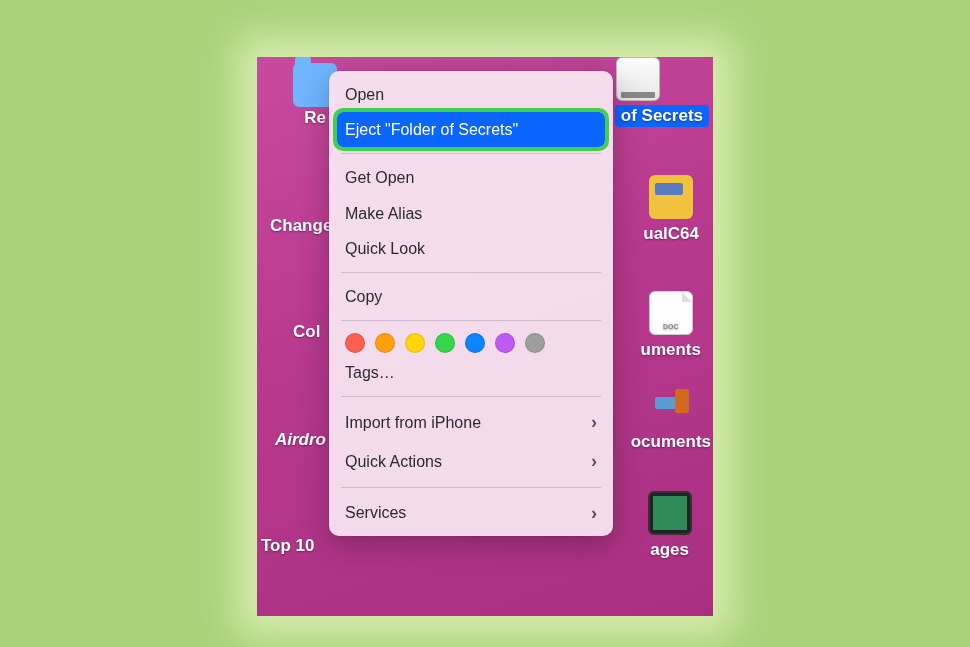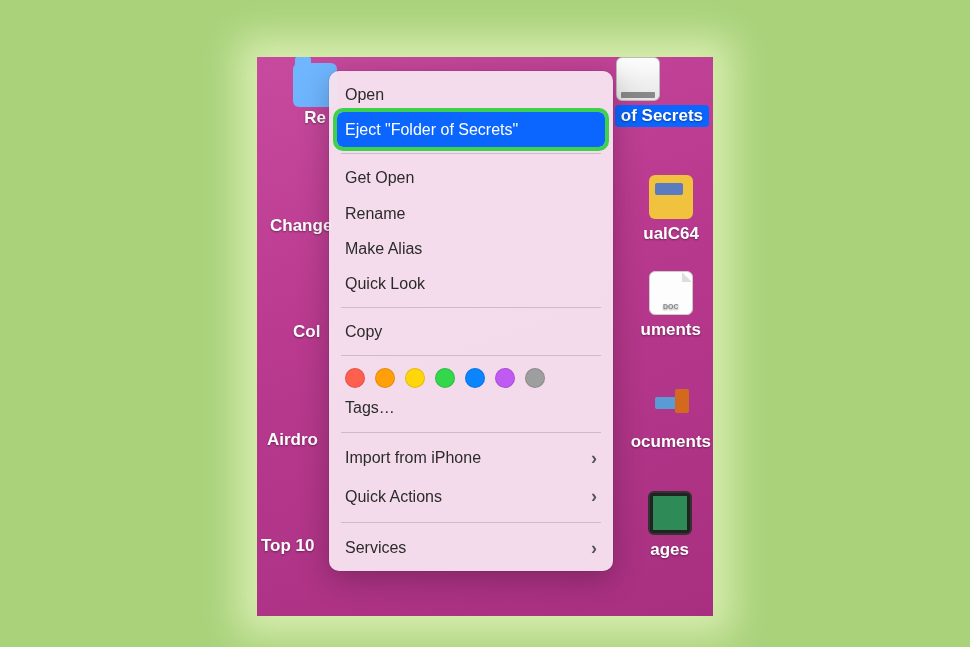--- a/index.html
+++ b/index.html
@@ -136,21 +136,21 @@
   <div class="desktop-icon selected" style="right:4px; top:0px;">
     <div class="ic drive-ic"></div>
     <div class="lbl">of Secrets</div>
   </div>
 
   <div class="desktop-icon" style="right:8px; top:118px;">
     <div class="ic card-ic"></div>
     <div class="lbl">ualC64</div>
   </div>
 
-  <div class="desktop-icon" style="right:6px; top:214px;text-align:center;">
+  <div class="desktop-icon" style="right:6px; top:234px;text-align:center;">
     <div class="ic doc-ic"></div>
     <div class="lbl">uments</div>
   </div>
 
   <div class="desktop-icon" style="right:18px; top:434px;">
     <div class="ic win-ic"></div>
     <div class="lbl">ages</div>
   </div>
 
   <div class="desktop-icon" style="right:-4px; top:326px;">
@@ -161,40 +161,37 @@
   <div class="desktop-icon" style="left:36px; top:2px;">
     <div class="ic folder-ic"></div>
     <div class="lbl">Re</div>
   </div>
   <div class="desktop-icon" style="left:-4px; top:158px;margin-left:11px;">
     <div class="lbl">Change</div>
   </div>
   <div class="desktop-icon" style="left:30px; top:264px;align-items:center;">
     <div class="lbl">Col</div>
   </div>
-  <div class="desktop-icon" style="left:4px; top:372px;">
+  <div class="desktop-icon" style="left:12px; top:372px;font-style:italic;">
     <div class="lbl">Airdro</div>
   </div>
   <div class="desktop-icon" style="left:-2px; top:478px;">
     <div class="lbl">Top 10</div>
   </div>
 
   <div class="context-menu">
     <div class="menu-item">
       <span>Open</span>
     </div>
     <div class="menu-item highlight">
       <span>Eject "Folder of Secrets"</span>
     </div>
     <div class="menu-sep"></div>
     <div class="menu-item">
       <span>Get Open</span>
-    </div>
-    <div class="menu-item">
-      <span>Rename</span>
     </div>
     <div class="menu-item">
       <span>Make Alias</span>
     </div>
     <div class="menu-item">
       <span>Quick Look</span>
     </div>
     <div class="menu-sep"></div>
     <div class="menu-item">
       <span>Copy</span>

